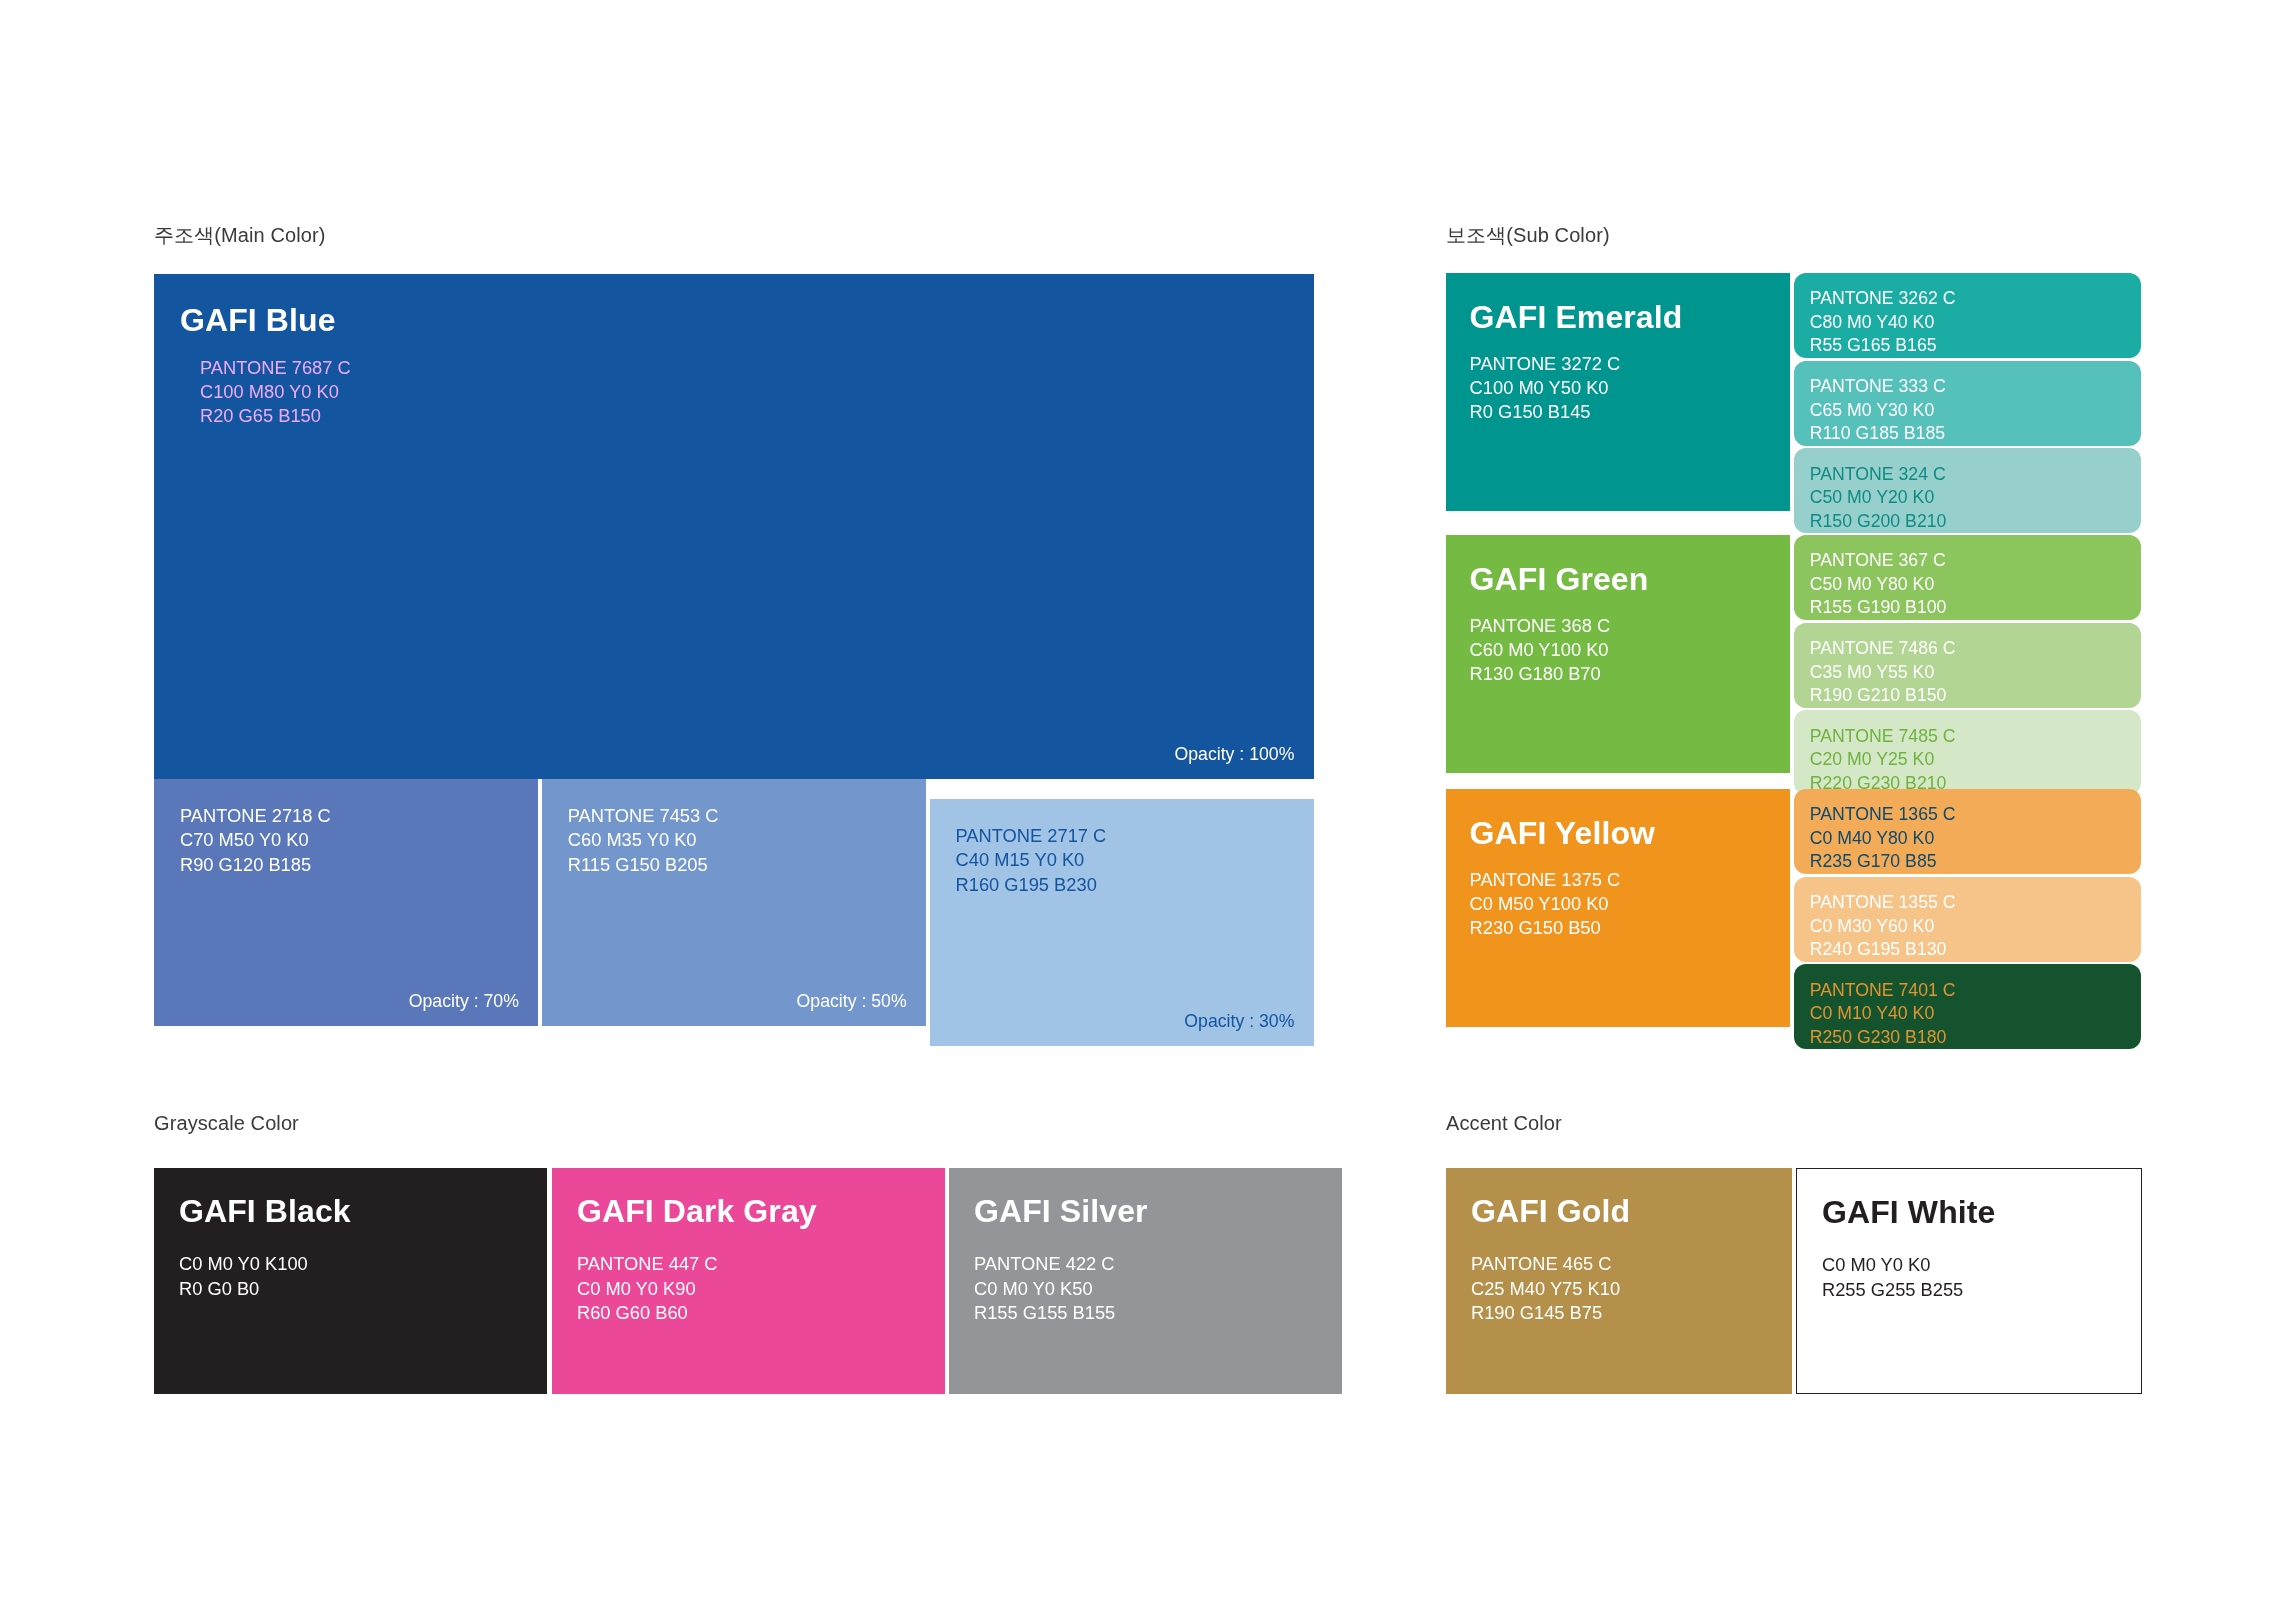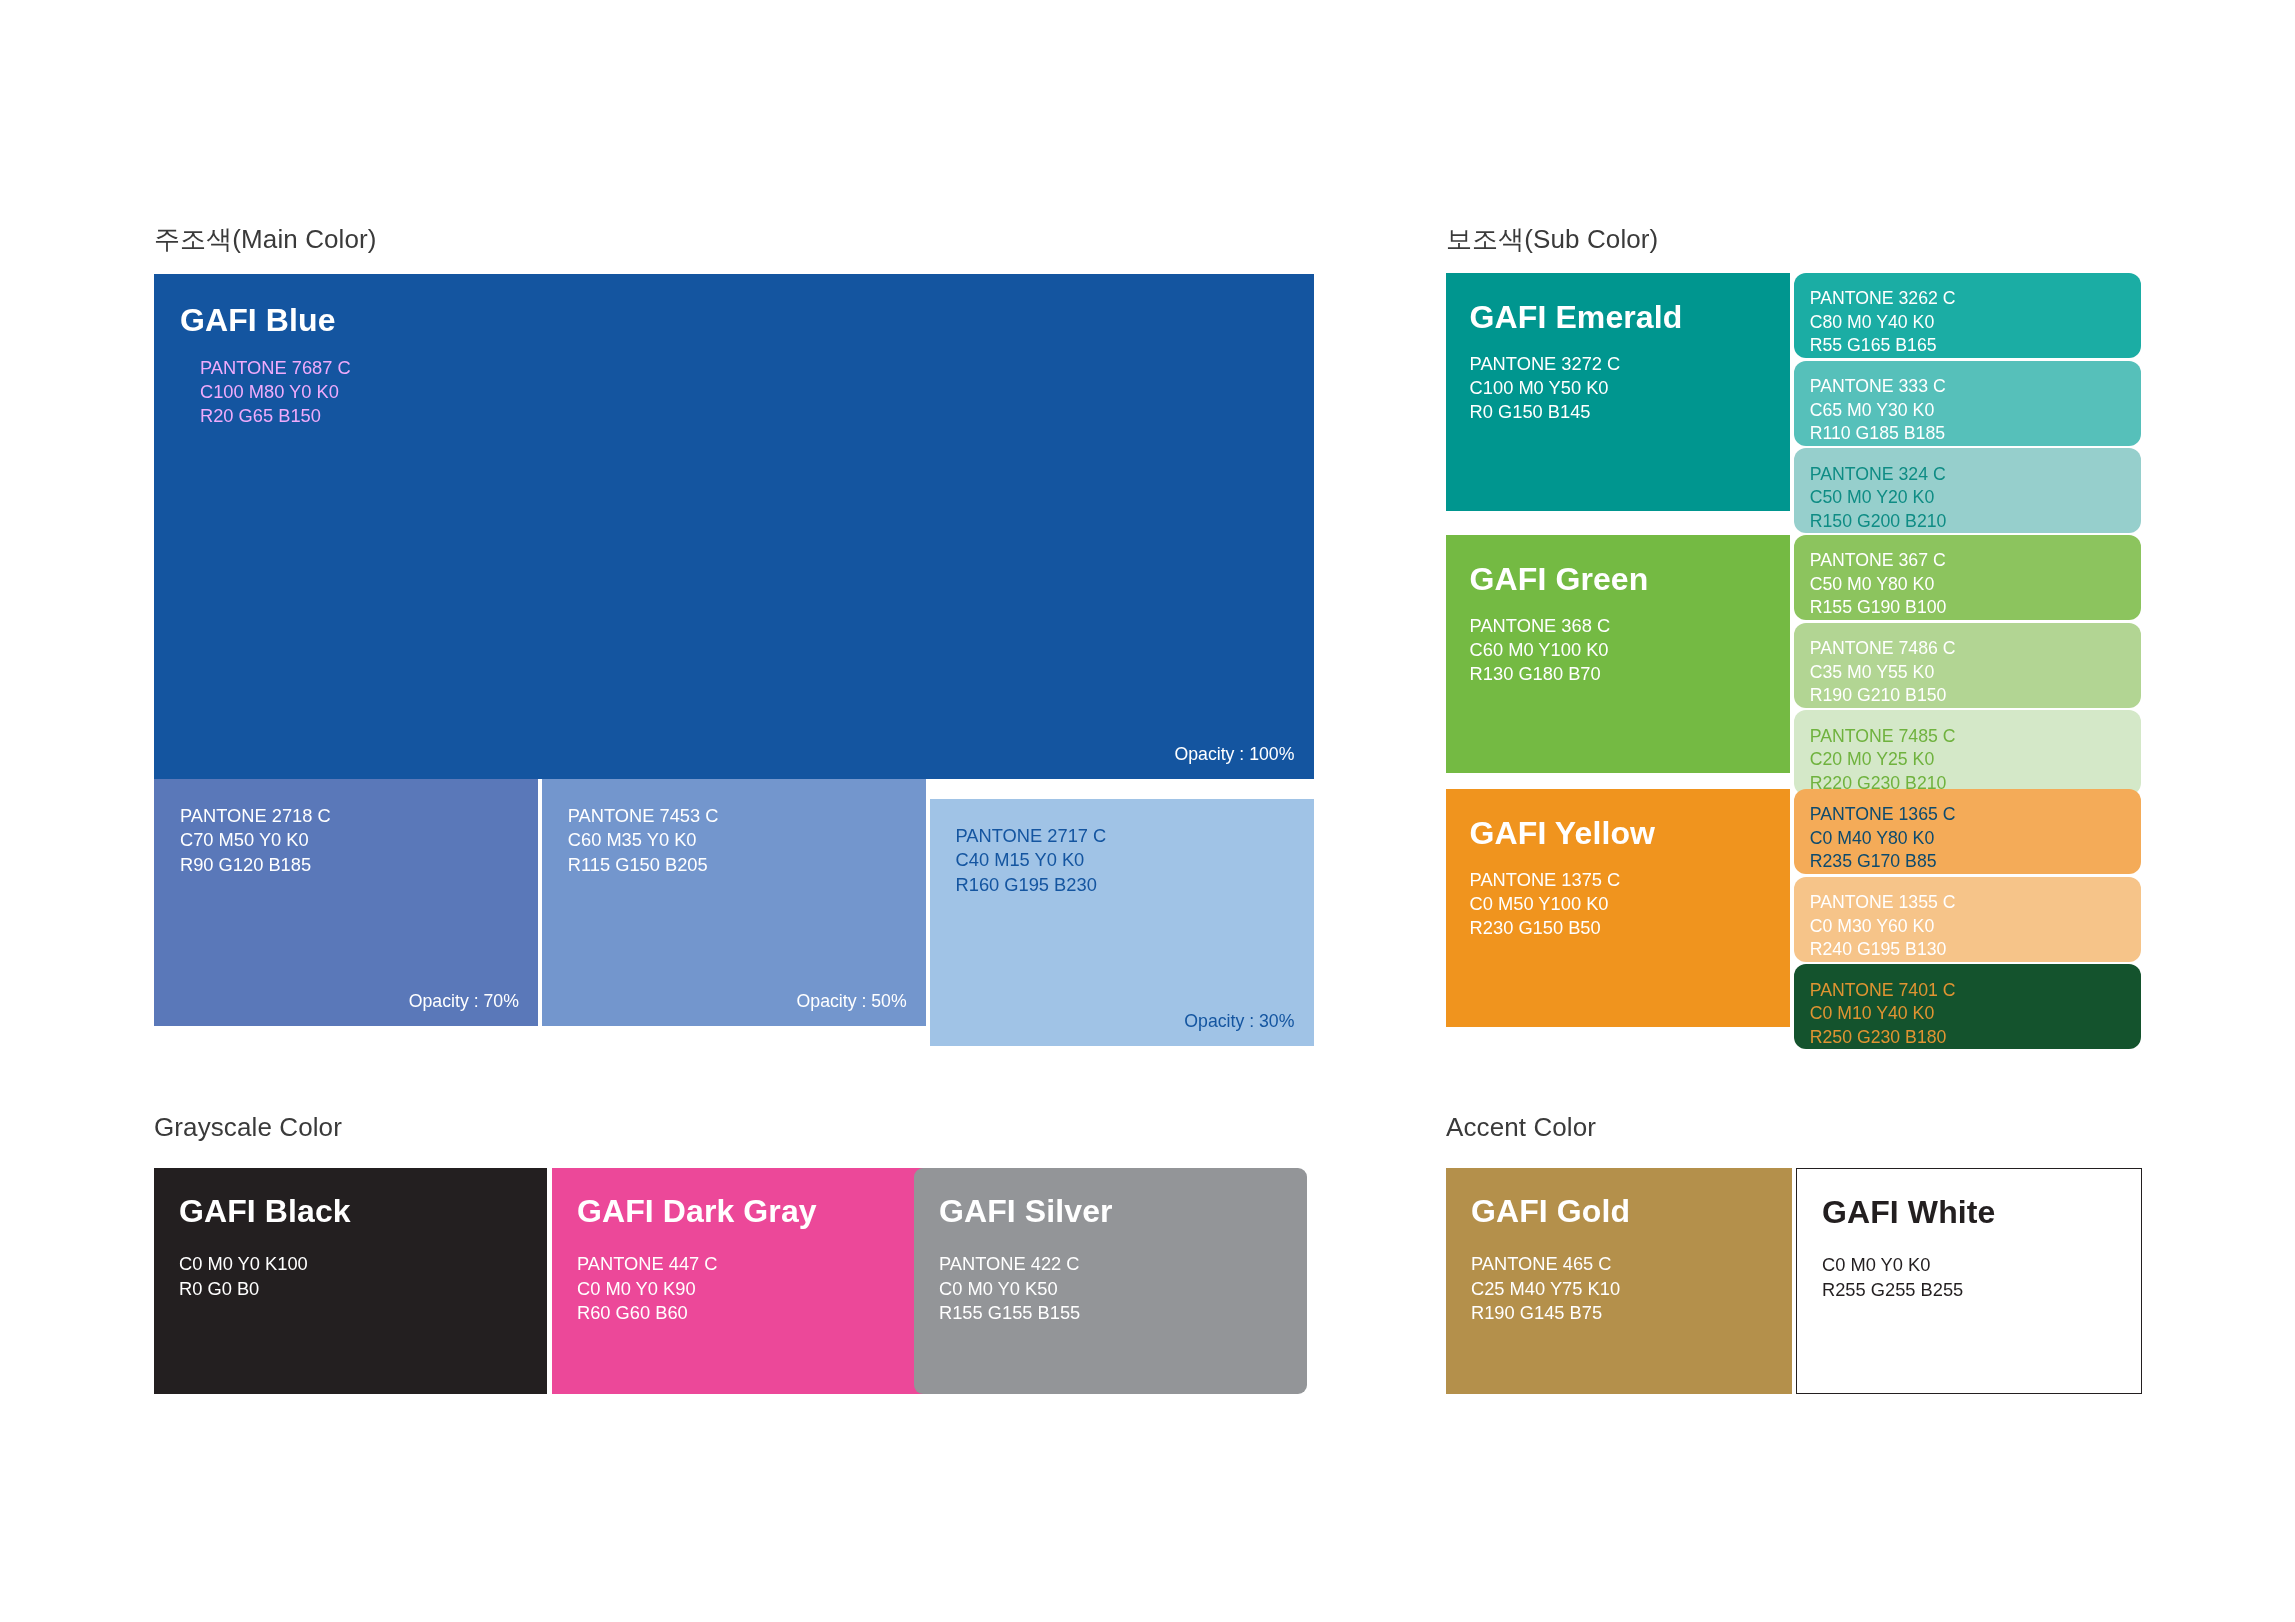--- a/index.html
+++ b/index.html
@@ -10,21 +10,21 @@
   body {
     width: 2295px;
     height: 1623px;
     font-family: "Liberation Sans", sans-serif;
     position: relative;
     overflow: hidden;
   }
 
   .section-header {
     position: absolute;
-    font-size: 26px;
+    font-size: 20px;
     color: #3a3a3a;
     font-weight: 400;
     letter-spacing: 0.1px;
     white-space: nowrap;
   }
 
   
   .sw-title {
     font-size: 32px;
     font-weight: 700;
@@ -267,21 +267,21 @@
 
 <div class="bottom-card" style="left: 552px; width: 393px; background: #ec4899; color: rgb(255, 255, 255);">
   <div class="sw-title">GAFI Dark Gray</div>
   <div class="sw-lines">
     <div>PANTONE 447 C</div>
     <div>C0 M0 Y0 K90</div>
     <div>R60 G60 B60</div>
   </div>
 </div>
 
-<div class="bottom-card" style="left: 914px; width: 393px; background: rgb(147, 149, 152); color: rgb(255, 255, 255); border-radius: 9px;">
+<div class="bottom-card" style="left: 949px; width: 393px; background: rgb(147, 149, 152); color: rgb(255, 255, 255);">
   <div class="sw-title">GAFI Silver</div>
   <div class="sw-lines">
     <div>PANTONE 422 C</div>
     <div>C0 M0 Y0 K50</div>
     <div>R155 G155 B155</div>
   </div>
 </div>
 
 <div class="section-header" style="left:1446px; top:1112px;">Accent Color</div>
 

